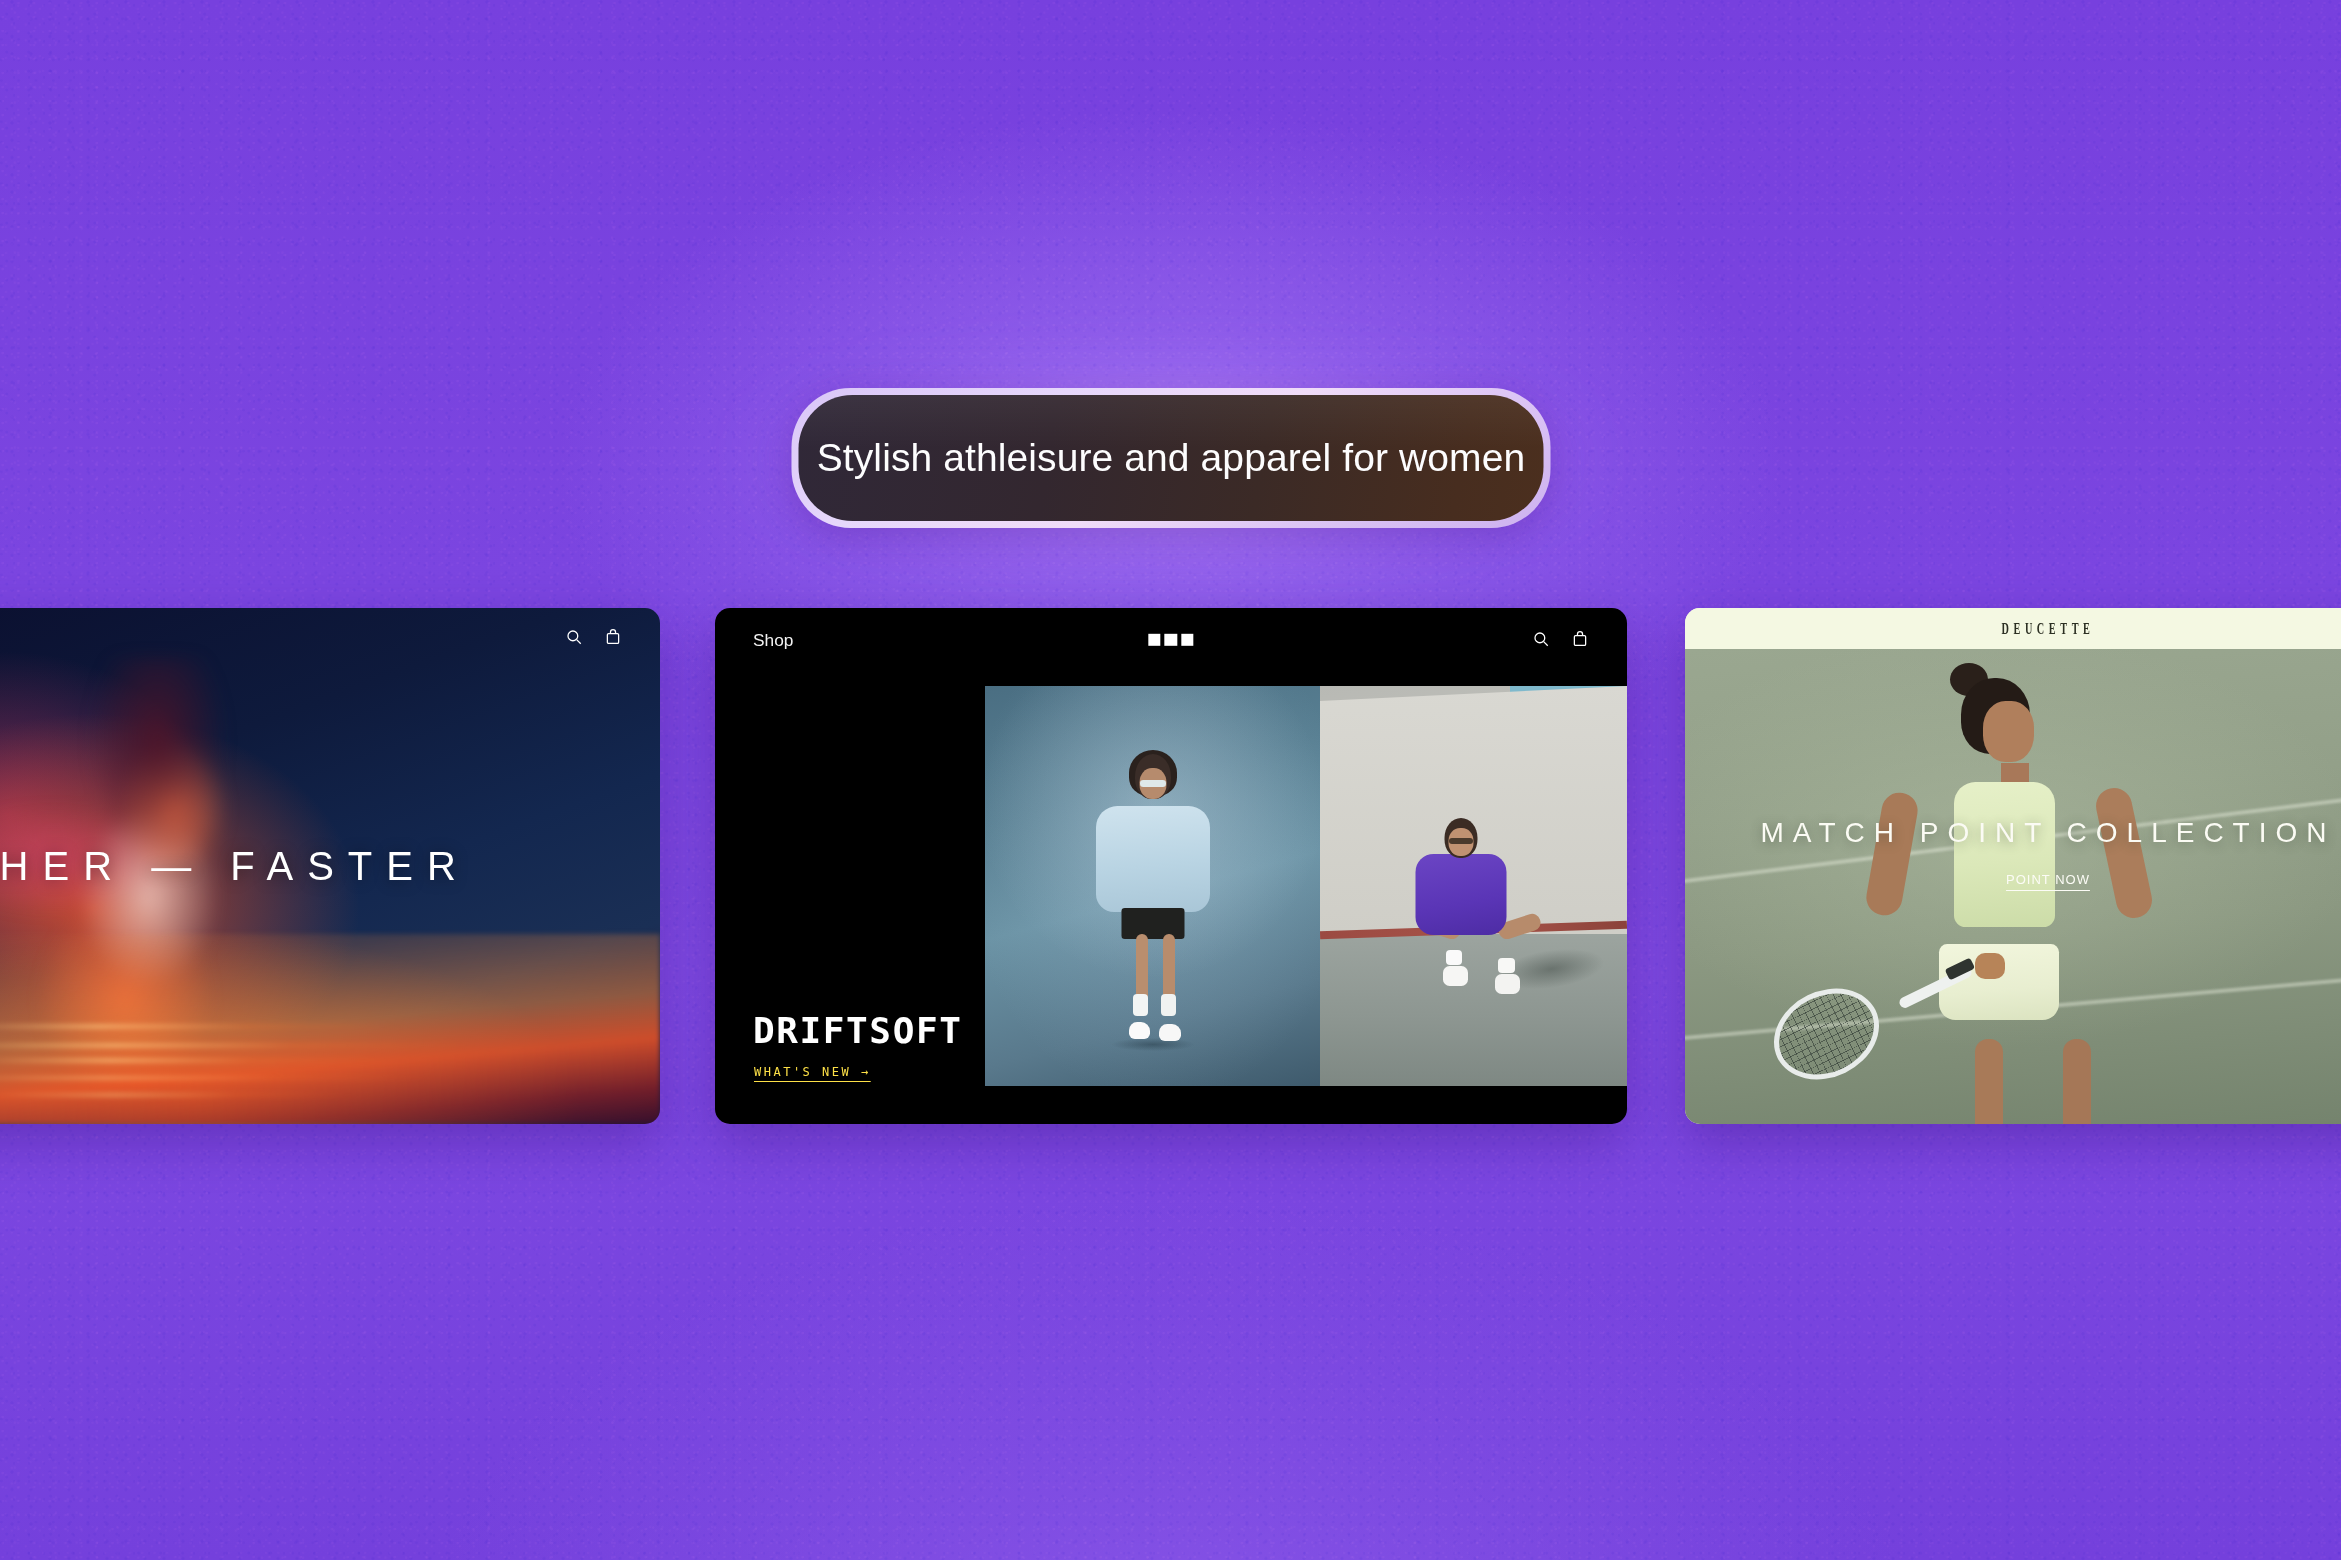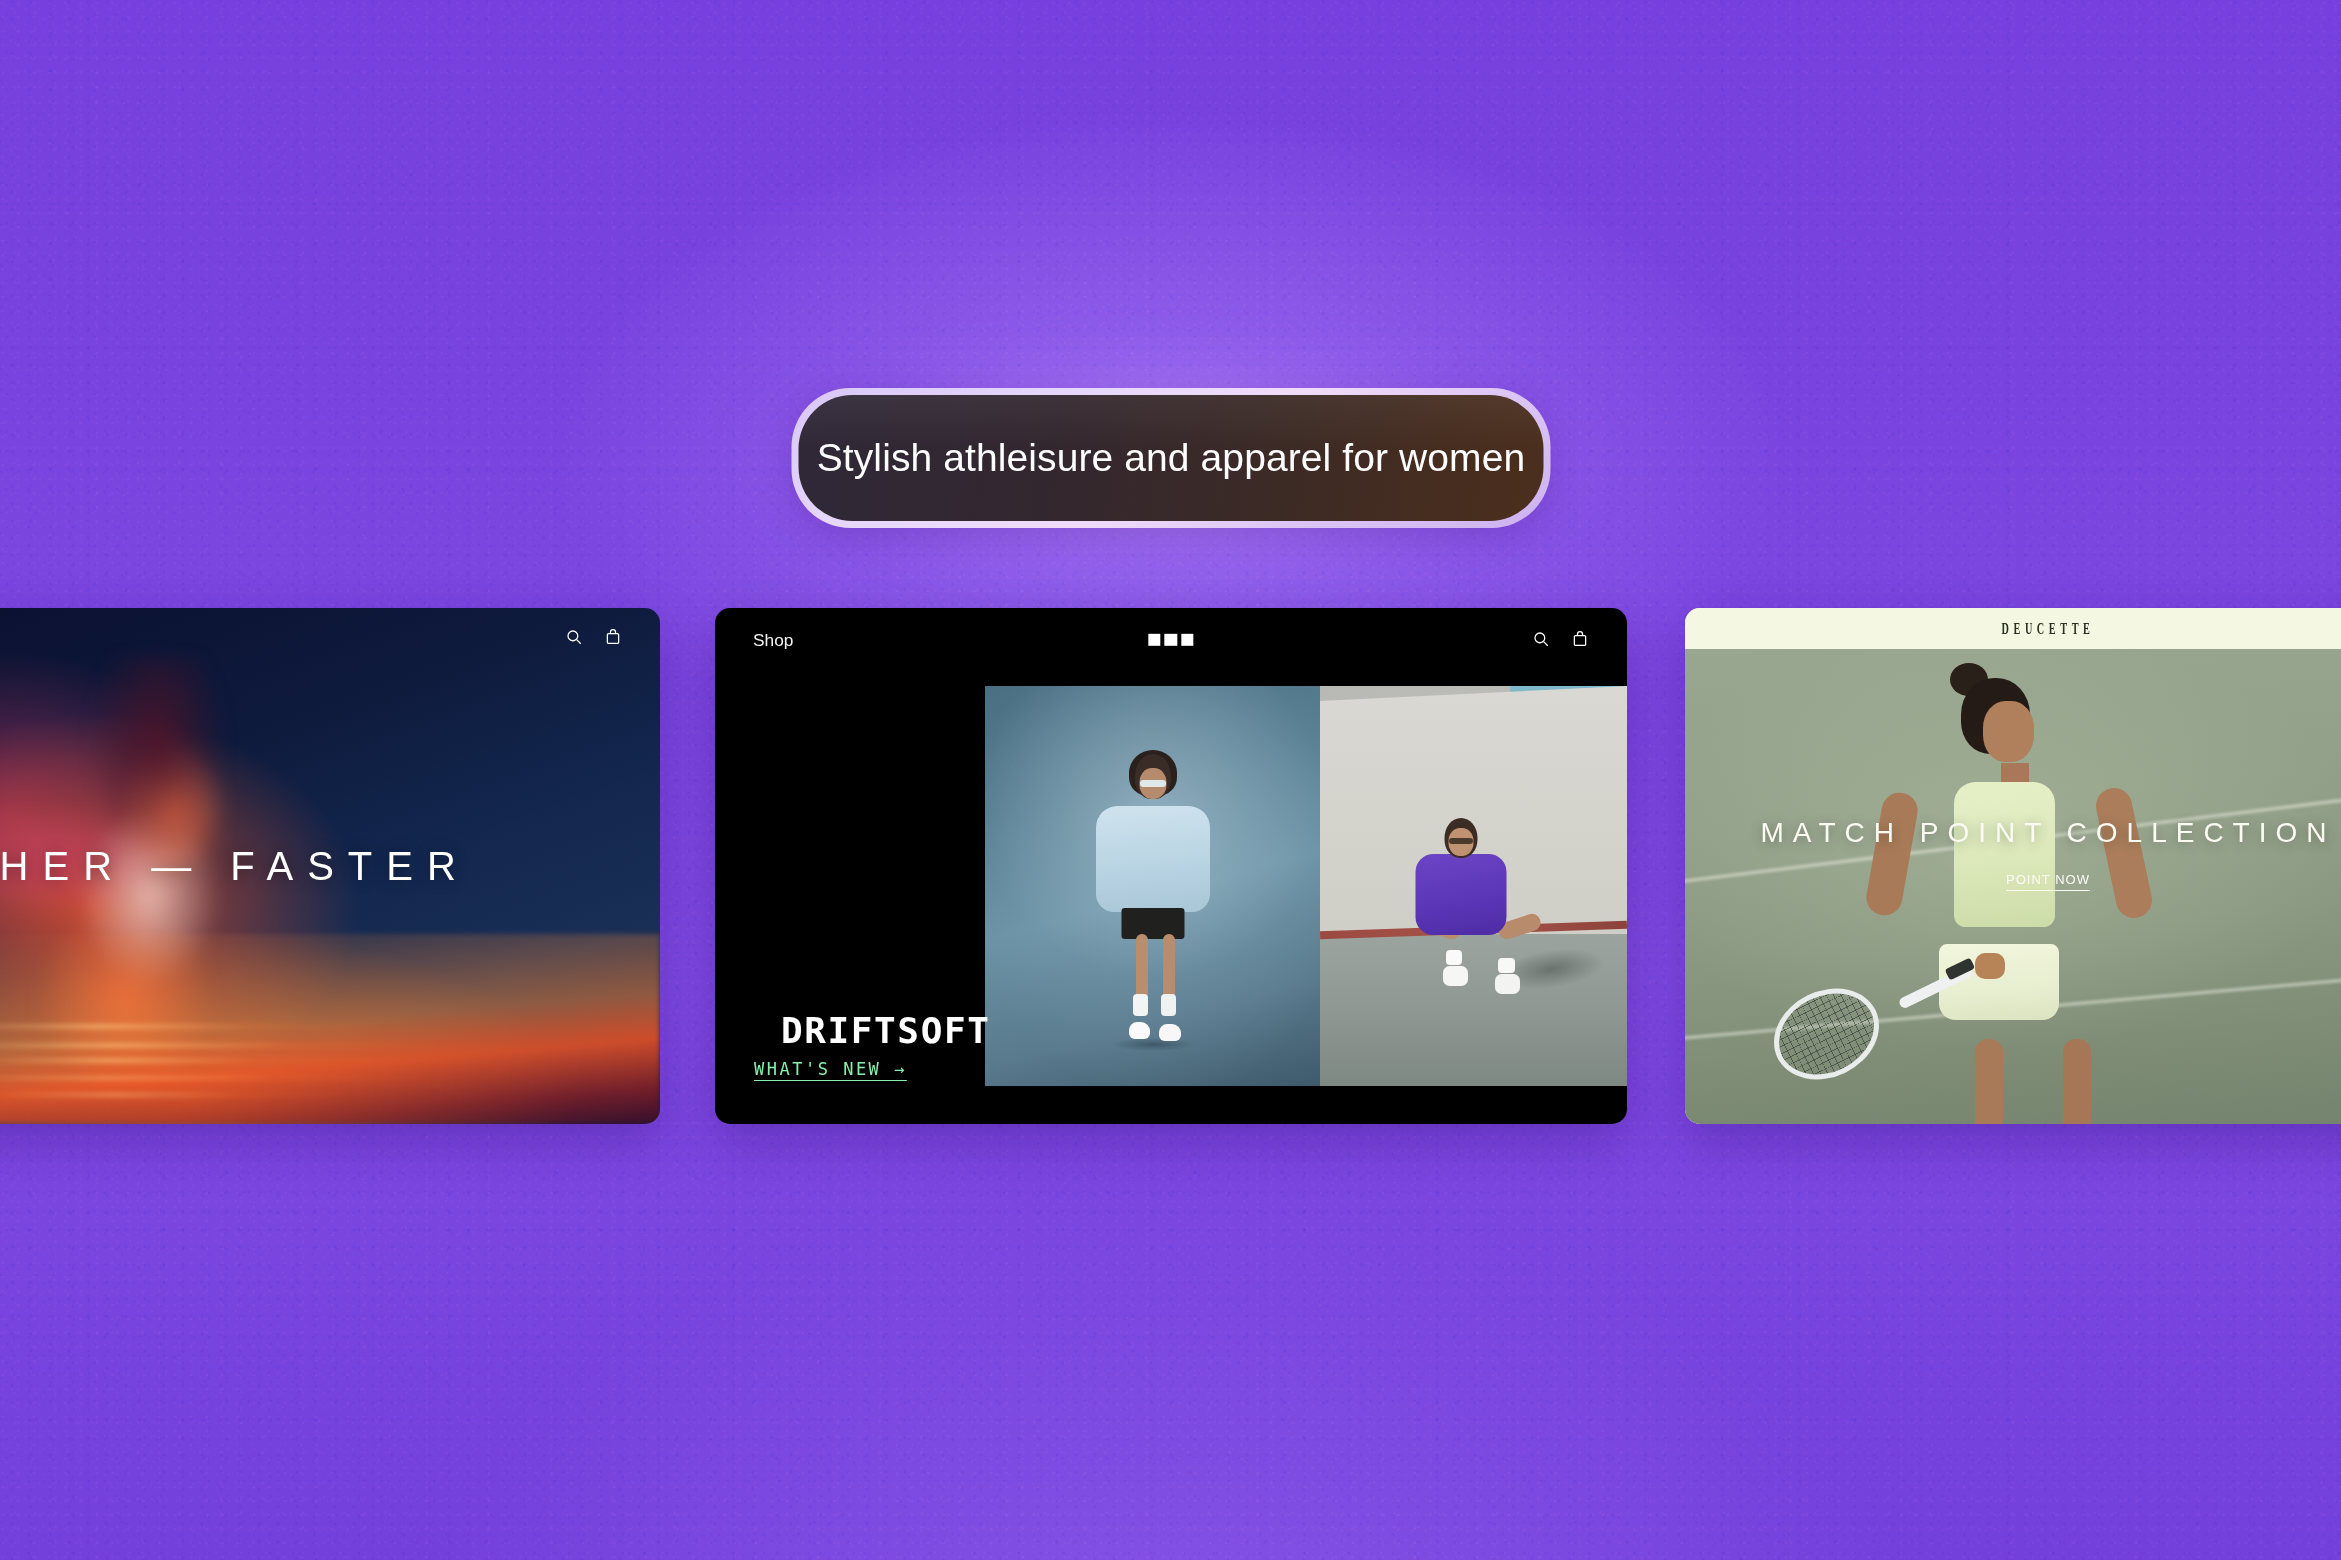--- a/index.html
+++ b/index.html
@@ -179,24 +179,24 @@
   .mB-thighL{ position:absolute; left:32%; top:58%; width:43px; height:16.5px; background:#b98d6d; border-radius:8.2px; transform:rotate(18deg); }
   .mB-thighR{ position:absolute; left:58%; top:58%; width:43px; height:16.5px; background:#b78b6b; border-radius:8.2px; transform:rotate(-18deg); }
   .mB-shoeL{ position:absolute; left:40%; top:70%; width:25px; height:20px; background:#f6f6f4; border-radius:6.6px; }
   .mB-shoeR{ position:absolute; left:57%; top:72%; width:25px; height:20px; background:#f3f3f1; border-radius:6.6px; }
   .mB-sockL{ position:absolute; left:41%; top:66%; width:16.5px; height:15px; background:#fafafa; border-radius:4.1px; }
   .mB-sockR{ position:absolute; left:58%; top:68%; width:16.5px; height:15px; background:#f8f8f6; border-radius:4.1px; }
   .mB-shadow{ position:absolute; left:58%; top:66%; width:107px; height:38px; background:radial-gradient(ellipse at 50% 50%, rgba(45,55,50,.42), rgba(45,55,50,0) 70%); transform:rotate(-8deg); }
 
   .mid-brand{ position:absolute; left:38px; bottom:73px;
     font-family:"DejaVu Sans Mono", monospace; font-weight:700;
-    font-size:36px; letter-spacing:1.6px; color:#fff;margin-left:28px; }
+    font-size:36px; letter-spacing:1.6px; color:#fff; }
   .mid-link{ position:absolute; left:39px; bottom:45px;
-    font-family:"DejaVu Sans Mono", monospace; font-size:17px; letter-spacing:2.5px;
-    color:#86efac; text-decoration:underline; text-underline-offset:5px; white-space:nowrap; }
+    font-family:"DejaVu Sans Mono", monospace; font-size:12px; letter-spacing:2.5px;
+    color:#fde047; text-decoration:underline; text-underline-offset:5px; white-space:nowrap; }
 
   
   .c-right-bg{ position:absolute; inset:0; background:#edf2d9; }
   .right-header{ position:absolute; left:0; right:0; top:0; height:41px;
     background:#f4f8e2; display:flex; align-items:center; justify-content:center; }
   .right-logo{ font-family:"Liberation Serif", serif; font-weight:700;
     font-size:16.5px; letter-spacing:7.4px; color:#2b2f22;
     transform:scaleX(.62); transform-origin:center; white-space:nowrap; }
   .court{ position:absolute; left:0; right:0; top:41px; bottom:0;
     background:

